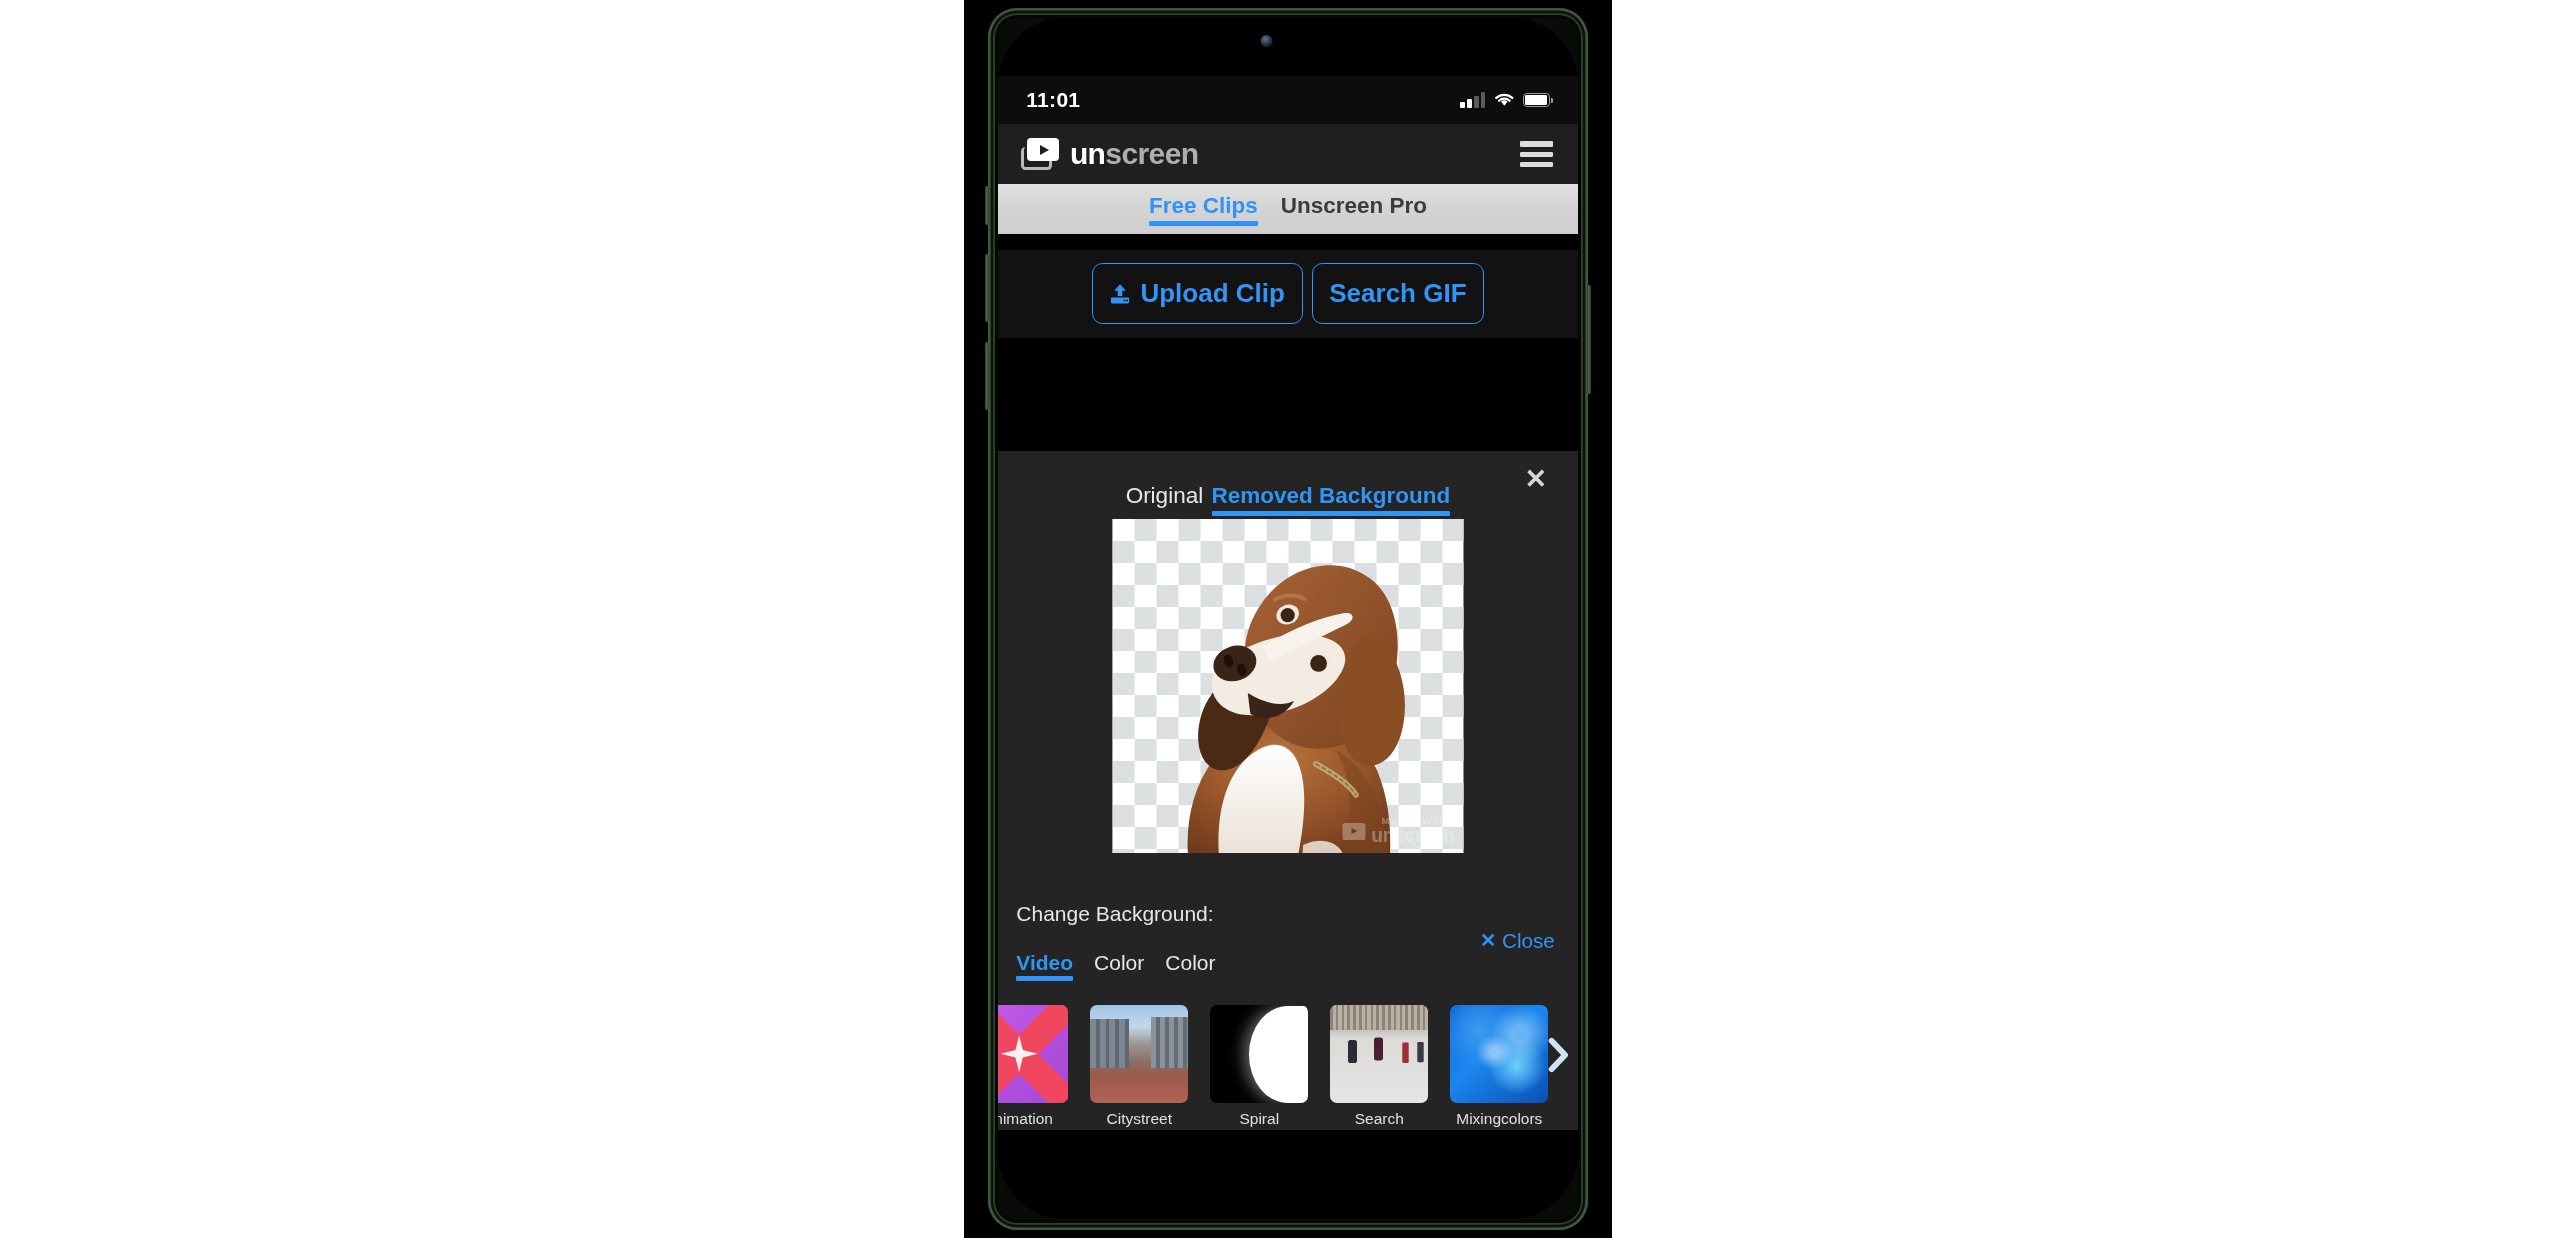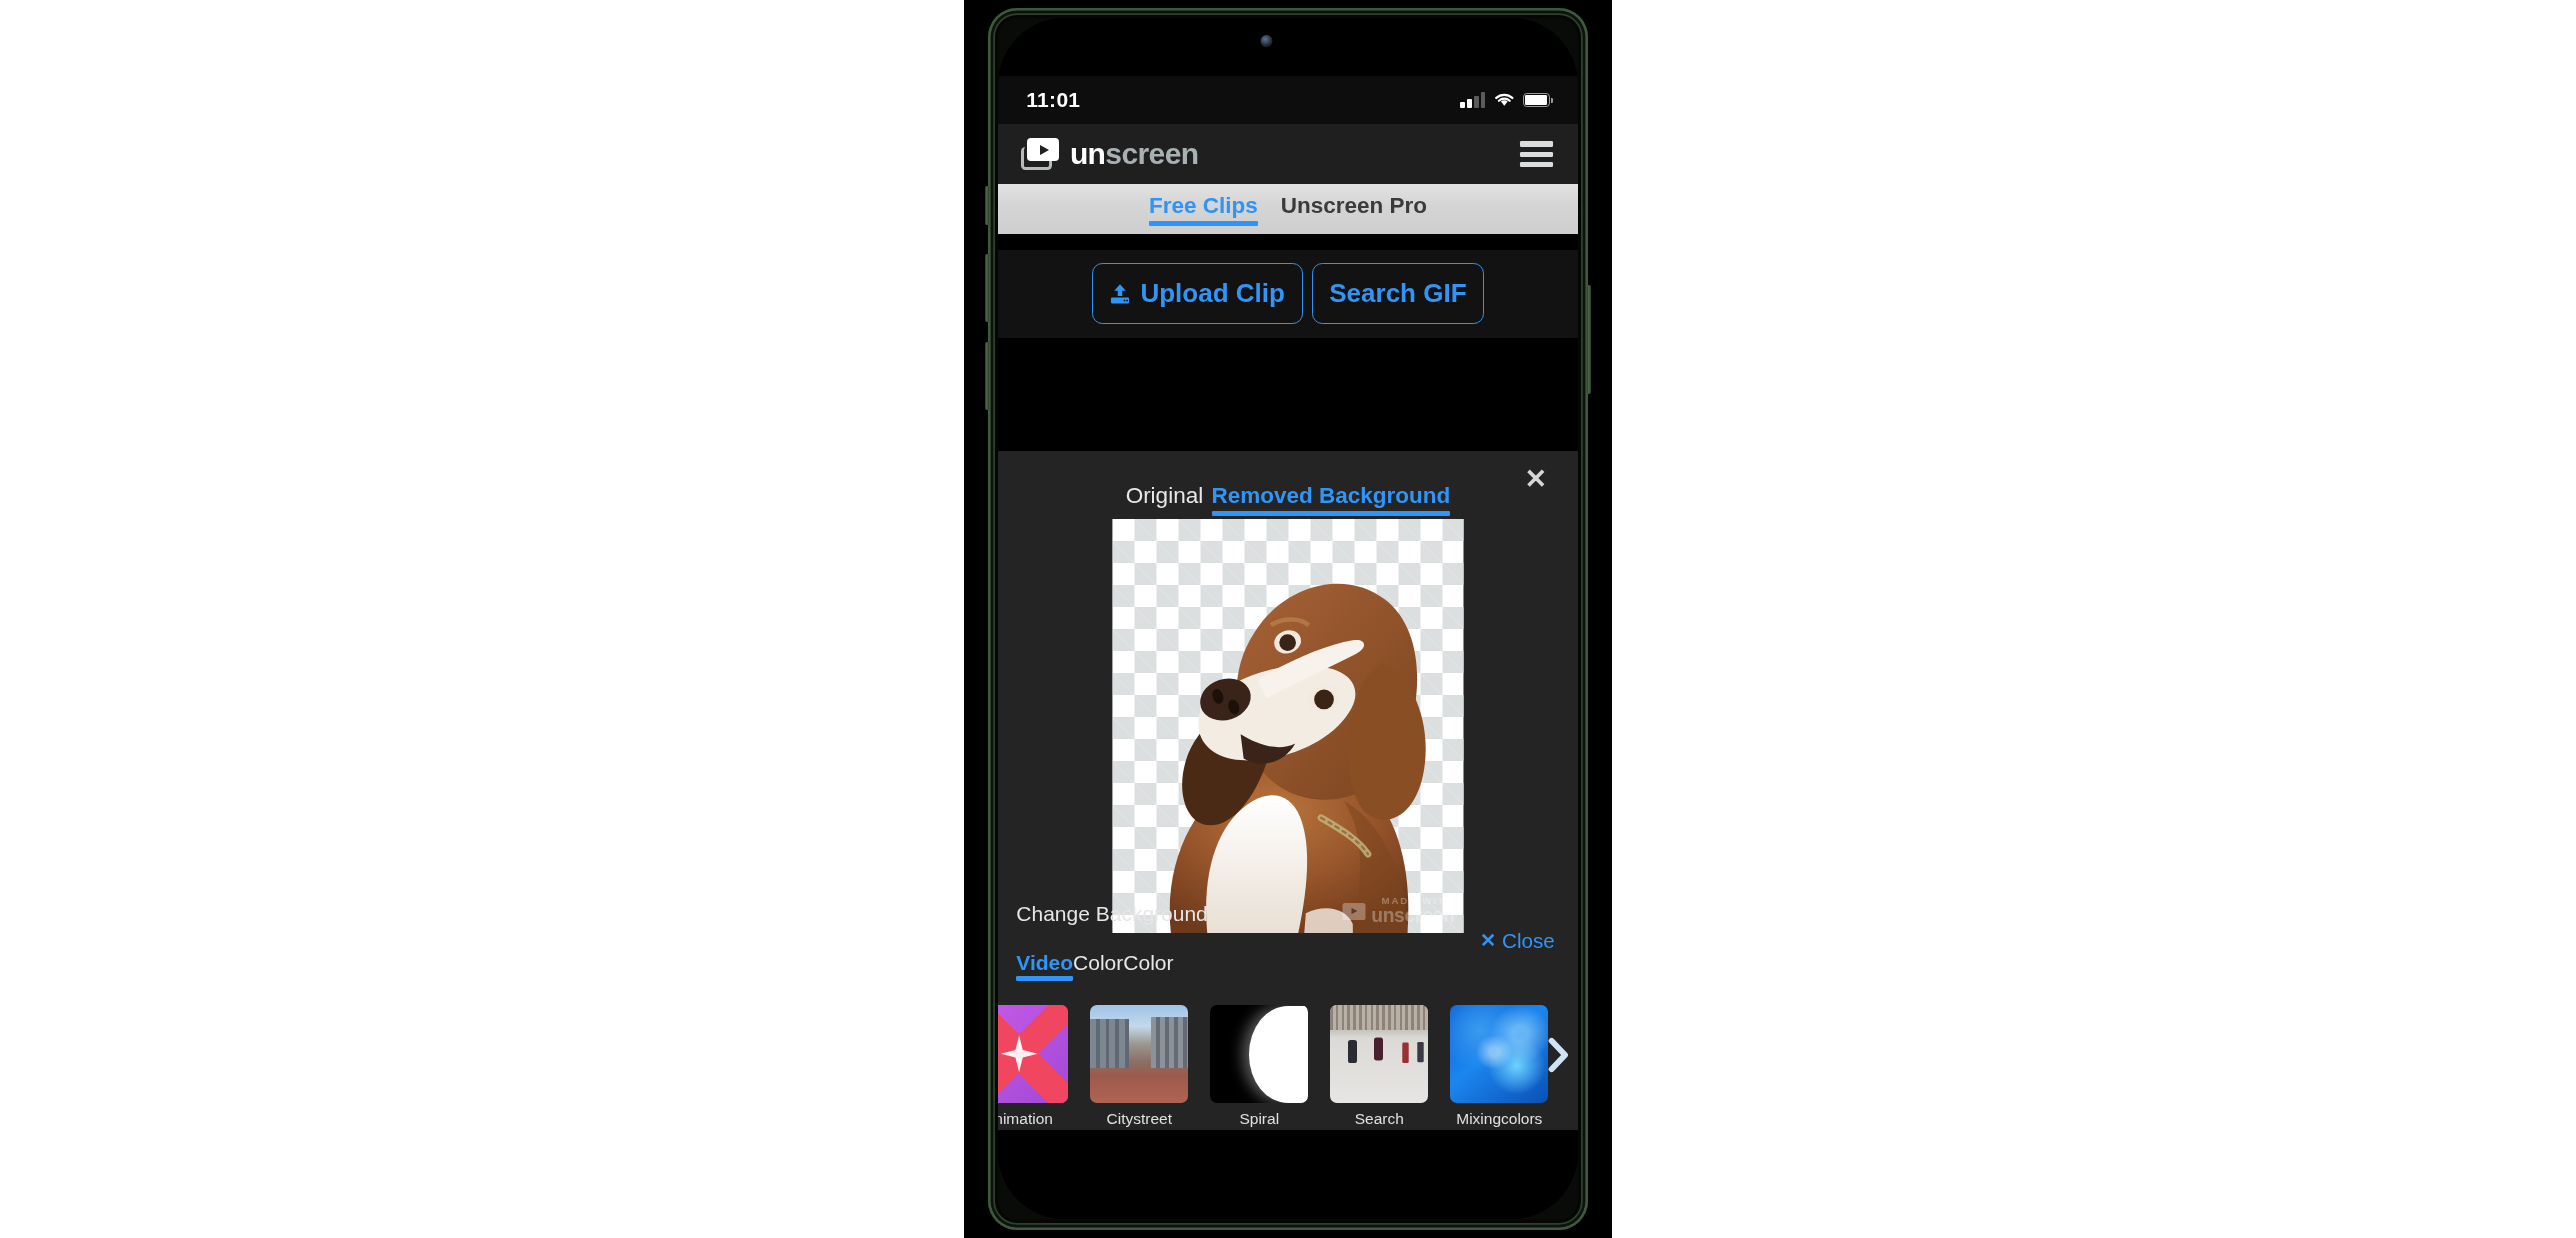--- a/index.html
+++ b/index.html
@@ -223,21 +223,21 @@
   .rtab.active { color: #3194f7; font-weight: 700; }
   .rtab.active::after {
     content:""; position: absolute; left: 0; right: 0; bottom: 0;
     height: 5.2px; background: #3194f7; border-radius: 1.3px;
   }
 
   
   .preview {
     position: absolute;
     left: 50%; transform: translateX(-50%);
-    top: 68px; width: 351px; height: 414px;
+    top: 68px; width: 351px; height: 334px;
     background-color: #ffffff;
     background-image:
       linear-gradient(45deg, #dbdfe0 25%, transparent 25%, transparent 75%, #dbdfe0 75%),
       linear-gradient(45deg, #dbdfe0 25%, transparent 25%, transparent 75%, #dbdfe0 75%);
     background-size: 44px 44px;
     background-position: 0 0, 22px 22px;
     overflow: hidden;
   }
   .dog { position: absolute; left: 0; top: 0; width: 100%; height: 100%; }
   .watermark {
@@ -264,21 +264,21 @@
     color: #e6e6e6; font-size: 21px;
   }
   .cb-close {
     position: absolute; right: 23px; top: 478px;
     color: #3194f7; font-size: 20.6px; font-weight: 400;
     display: flex; align-items: center; gap: 5.8px;
   }
   .cb-close b { font-size: 19.3px; font-weight: 700; }
   .bgtabs {
     position: absolute; left: 18px; top: 500px;
-    display: flex; align-items: flex-start; gap: 0;
+    display: flex; align-items: flex-start; gap: 21px;
   }
   .bgtab {
     position: relative;
     font-size: 21px; color: #e8e8e8; font-weight: 400;
     padding-bottom: 6.4px;
   }
   .bgtab.active { color: #3194f7; font-weight: 700; }
   .bgtab.active::after {
     content:""; position: absolute; left: 0; right: 0; bottom: 0;
     height: 5.2px; background: #3194f7; border-radius: 1.3px;

